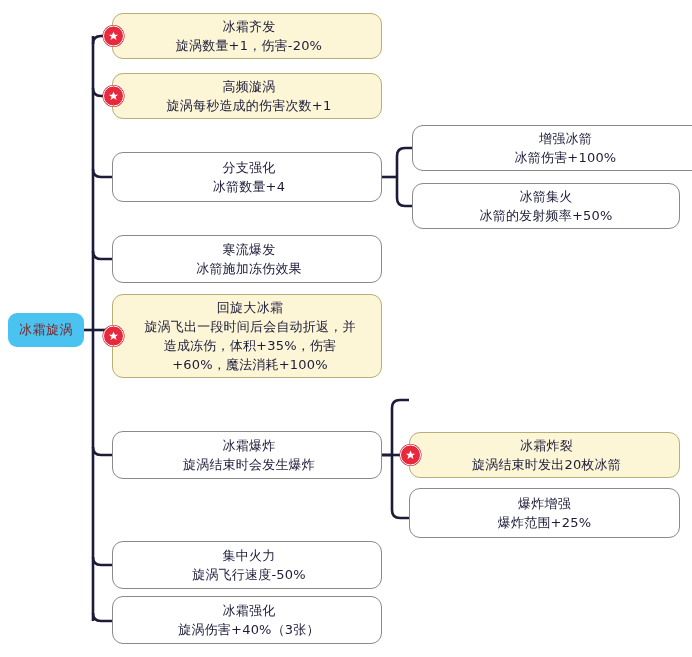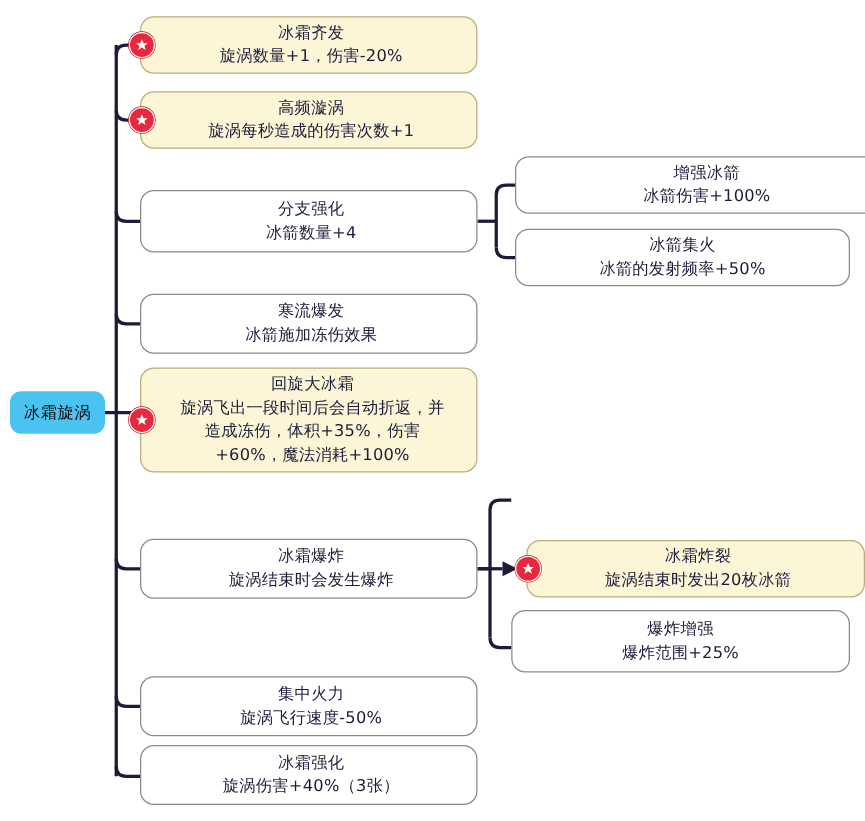--- a/index.html
+++ b/index.html
@@ -80,21 +80,21 @@
   .badge svg { display: block; }
 
   .root-node {
     position: absolute;
     box-sizing: border-box;
     background: #4bc3f0;
     border-radius: 9px;
     display: flex;
     align-items: center;
     justify-content: center;
-    color: #000000;
+    color: #7f1d1d;
     font-size: 13px;
     letter-spacing: 0.5px;
   }
 </style>
 </head>
 <body>
 
 <div id="tree">
 
   <svg id="connectors" viewBox="0 0 692 657" width="692" height="657">
@@ -187,21 +187,21 @@
     <div class="node-title">增强冰箭</div>
     <div class="node-desc">冰箭伤害+100%</div>
   </div>
 
   <div class="node" style="left:412px; top:183px; width:268px; height:46px; padding-left:22px;">
     <div class="node-title">冰箭集火</div>
     <div class="node-desc">冰箭的发射频率+50%</div>
   </div>
 
 
-  <div class="node highlight" style="left:421px; top:432px; width:271px; height:46px;">
+  <div class="node highlight" style="left:409px; top:432px; width:271px; height:46px;">
     <span class="badge">
       <svg width="11" height="11" viewBox="0 0 12 12">
           <polygon points="6,1 7.5,4.5 11,4.5 8.2,6.8 9.3,10.4 6,8.2 2.7,10.4 3.8,6.8 1,4.5 4.5,4.5" fill="#ffffff"></polygon>
         </svg>
     </span>
     <div class="node-title">冰霜炸裂</div>
     <div class="node-desc">旋涡结束时发出20枚冰箭</div>
   </div>
 
   <div class="node" style="left:409px; top:488px; width:271px; height:50px; padding-left:22px;">

